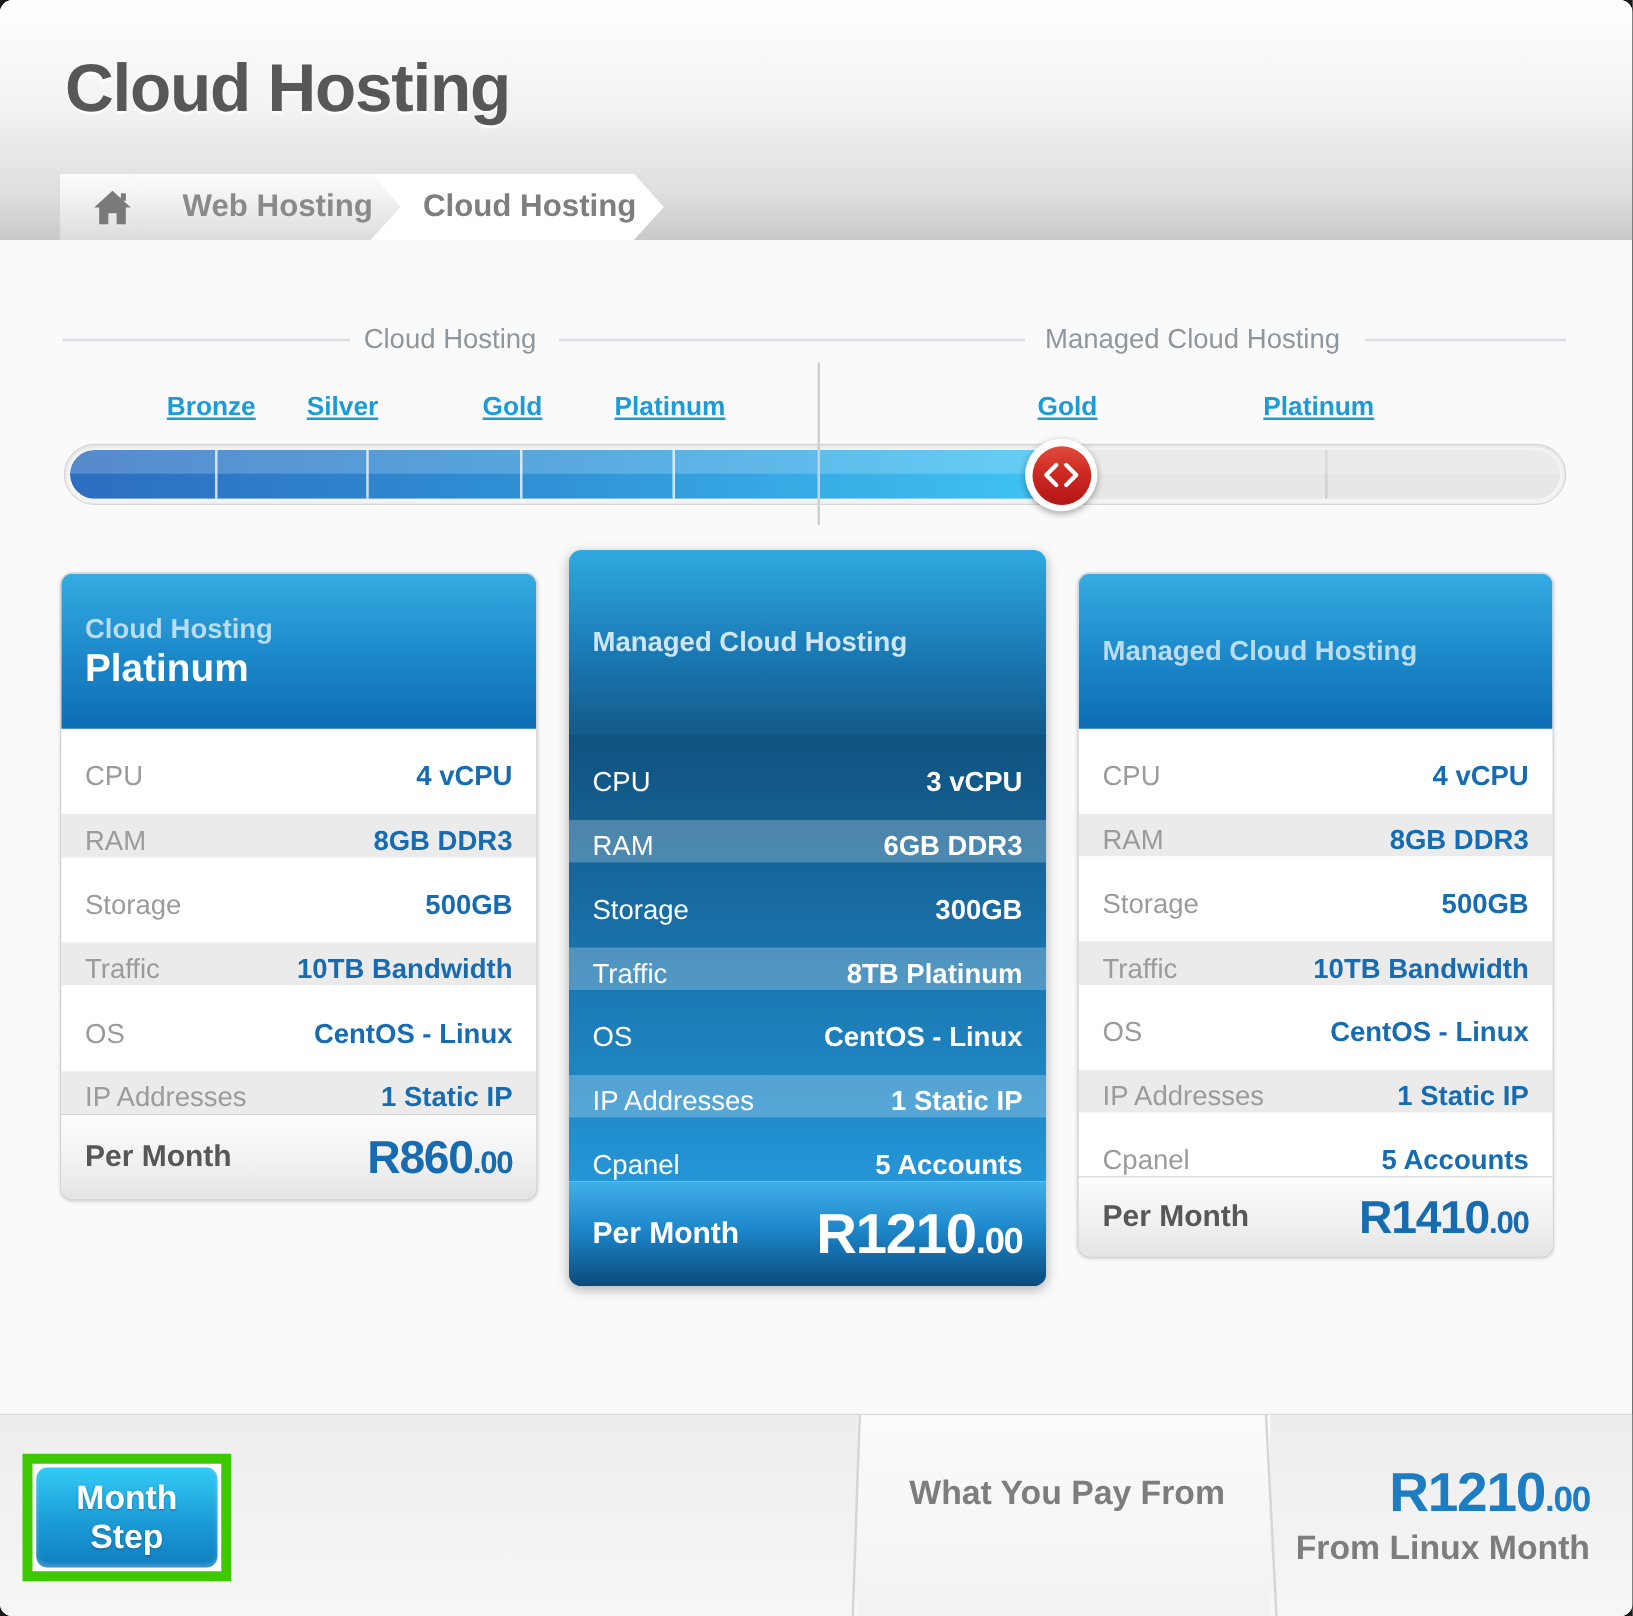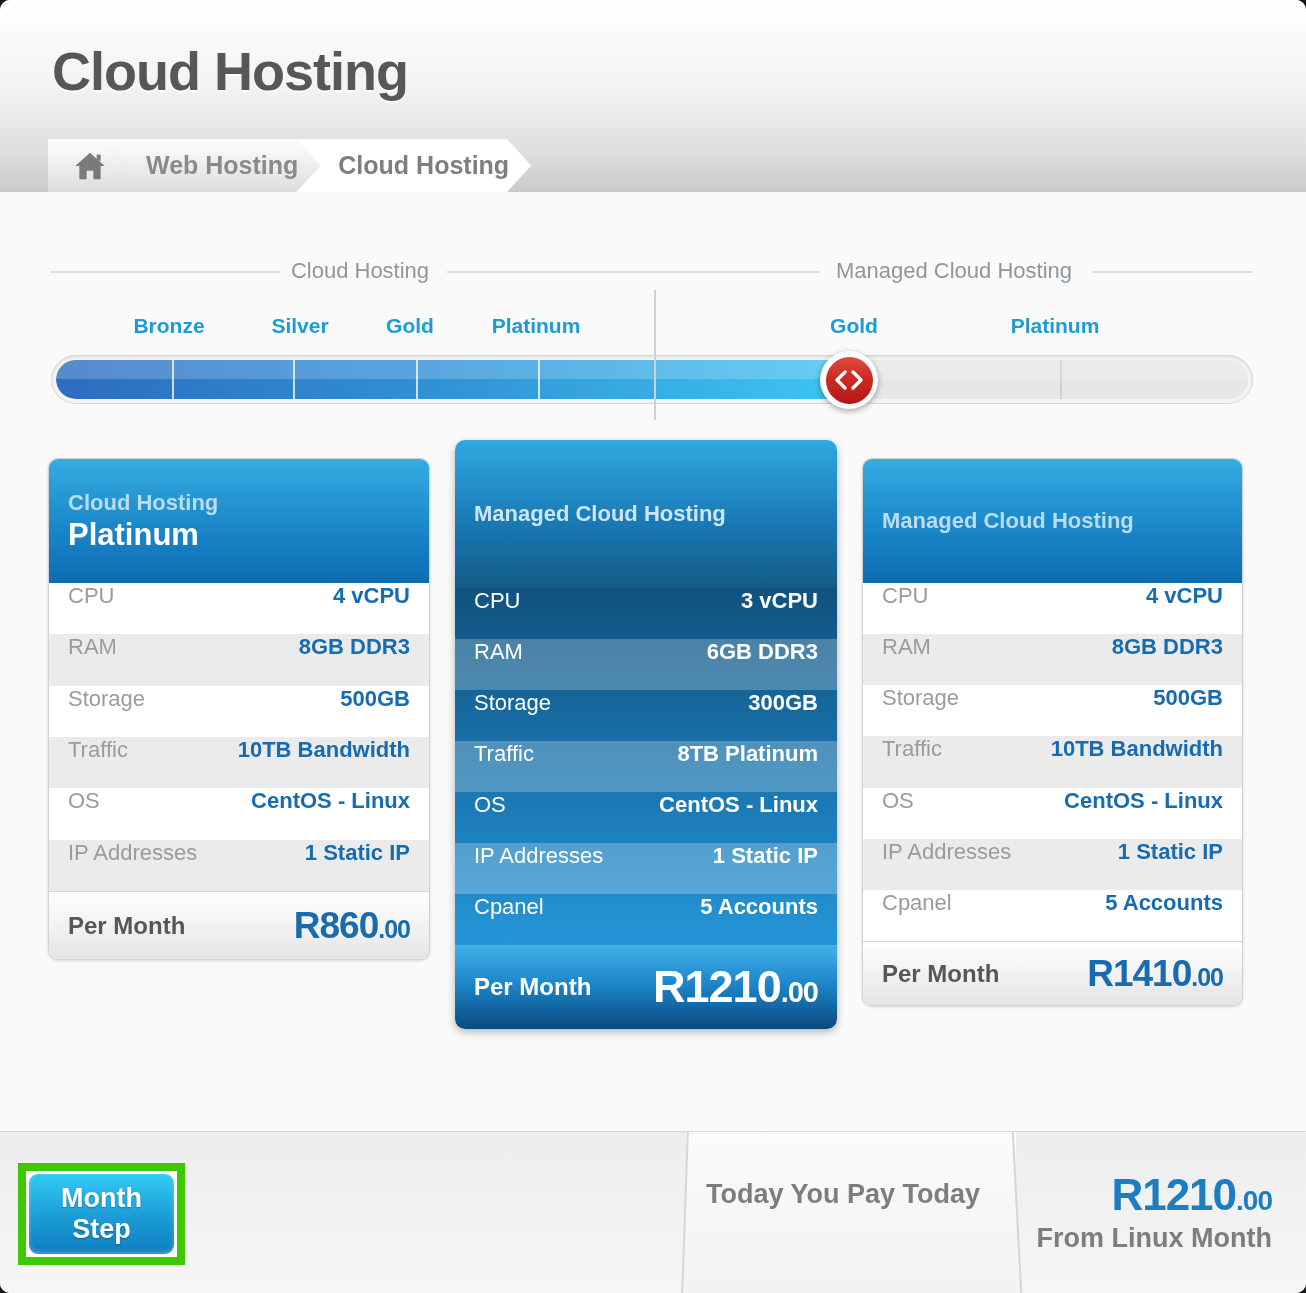--- a/index.html
+++ b/index.html
@@ -26,21 +26,21 @@
     cursor:pointer;}
   .crumb:first-child{margin-left:0;padding-left:26px;
     clip-path:polygon(0 0,calc(100% - 24px) 0,100% 50%,calc(100% - 24px) 100%,0 100%);}
   .crumb.active{background:#ffffff;color:#7e7e7e;}
   .home-svg{width:32px;height:30px;fill:#7a7a7a;}
   
   .group-line{position:absolute;height:2px;background:#dcdfe1;top:271px;}
   .group-label{position:absolute;top:258px;transform:translateX(-50%);
     color:#8e979d;font-size:22px;font-weight:400;white-space:nowrap;}
   .tier-label{position:absolute;top:314px;transform:translateX(-50%);
-    color:#1b9bd8;font-size:21px;font-weight:700;white-space:nowrap;cursor:pointer;}
+    color:#1b9bd8;font-size:21px;font-weight:700;white-space:nowrap;cursor:pointer;text-decoration:underline;}
   .section-divider{position:absolute;left:654px;top:290px;width:2px;height:130px;background:#ccd1d5;z-index:5;}
   .track-outer{position:absolute;left:51px;top:355px;width:1202px;height:49px;
     background:#f4f4f4;border:1px solid #d7d7d7;border-radius:25px;padding:4px;
     box-shadow:0 1px 0 #ffffff,inset 0 1px 3px rgba(0,0,0,.10);cursor:pointer;}
   .track-inner{position:relative;width:100%;height:39px;border-radius:20px;
     background:#e7e7e7;overflow:hidden;}
   .track-inner::after{content:'';position:absolute;left:0;top:0;right:0;height:48%;
     background:rgba(255,255,255,.20);pointer-events:none;}
   .track-fill{position:absolute;left:0;top:0;height:100%;width:792px;
     border-radius:20px 0 0 20px;
@@ -59,22 +59,22 @@
   .card.light{border:1px solid #d2d2d2;background:#fff;box-shadow:0 1px 3px rgba(0,0,0,.15);}
   .card.selected{box-shadow:0 3px 9px rgba(0,0,0,.28);}
   .card-header{padding-left:19px;display:flex;flex-direction:column;justify-content:center;}
   .card.light .card-header{background:linear-gradient(180deg,#35ace2 0%,#1b87c9 55%,#0d6cb2 100%);}
   .card.selected .card-header{background:linear-gradient(180deg,#2fa9e1 0%,#1a7ab5 55%,#135a88 100%);}
   .card-category{font-size:22px;font-weight:700;color:#b9dcef;line-height:1.25;}
   .card.selected .card-category{color:#cde5f5;}
   .card-name{font-size:31px;font-weight:700;color:#ffffff;line-height:1.2;}
   .card-body{flex:1;display:flex;flex-direction:column;}
   .card.selected .card-body{background:linear-gradient(180deg,#10527f 0%,#1b7ab5 60%,#2496d8 100%);}
-  .spec-row{flex:1;display:flex;align-items:flex-start;justify-content:space-between;
-    padding:0 19px;font-size:22px;}
+  .spec-row{flex:1;display:flex;align-items:flex-end;justify-content:space-between;
+    padding:0 19px;font-size:22px;margin-top:17px;}
   .card.light .spec-row:nth-child(odd){background:#ffffff;}
   .card.light .spec-row:nth-child(even){background:#ebebeb;}
   .card.selected .spec-row:nth-child(even){background:rgba(255,255,255,.24);}
   .spec-label{color:#9b9b9b;font-weight:400;}
   .spec-value{color:#176bb0;font-weight:700;}
   .card.selected .spec-label,.card.selected .spec-value{color:#ffffff;}
   .price-row{display:flex;align-items:center;justify-content:space-between;padding:0 19px;}
   .card.light .price-row{background:linear-gradient(180deg,#fdfdfd 0%,#f1f1f1 55%,#e4e4e4 100%);
     border-top:1px solid #d4d4d4;}
   .card.selected .price-row{background:linear-gradient(180deg,#41b0e8 0%,#1d87cb 45%,#0a4a7c 100%);}
@@ -132,21 +132,21 @@
   </div>
 
   <div>
     <div class="group-line" style="left:50px;width:230px;"></div>
     <div class="group-line" style="left:447px;width:373px;"></div>
     <div class="group-line" style="left:1092px;width:161px;"></div>
     <span class="group-label" style="left:360px;">Cloud Hosting</span>
     <span class="group-label" style="left:954px;">Managed Cloud Hosting</span>
     <div id="tier-labels">
         <span class="tier-label" style="left: 169px;">Bronze</span>
-        <span class="tier-label" style="left: 300px;">Silver</span>
+        <span class="tier-label" style="left: 274px;">Silver</span>
         <span class="tier-label" style="left: 410px;">Gold</span>
         <span class="tier-label" style="left: 536px;">Platinum</span>
         <span class="tier-label" style="left: 854px;">Gold</span>
         <span class="tier-label" style="left: 1055px;">Platinum</span>
       </div>
     <div class="section-divider"></div>
     <div class="track-outer">
       <div class="track-inner">
         <div class="track-fill"></div>
         <div id="ticks">
@@ -290,21 +290,21 @@
     <div class="f-divider a"></div>
     <div class="f-divider b"></div>
 
     <div class="annotation">
       <div class="annotation-inner">
         <button class="next-step">Month Step</button>
       </div>
     </div>
 
     <div class="amount-block today">
-      <div class="amount-label">Today You Pay Today</div>
+      <div class="amount-label">What You Pay From</div>
     </div>
     <div class="amount-block month">
       <div class="amount"><span>R1210</span><span class="cents">.00</span></div>
       <div class="amount-label">From Linux Month</div>
     </div>
   </div>
 
 </div>
 
 </body></html>

